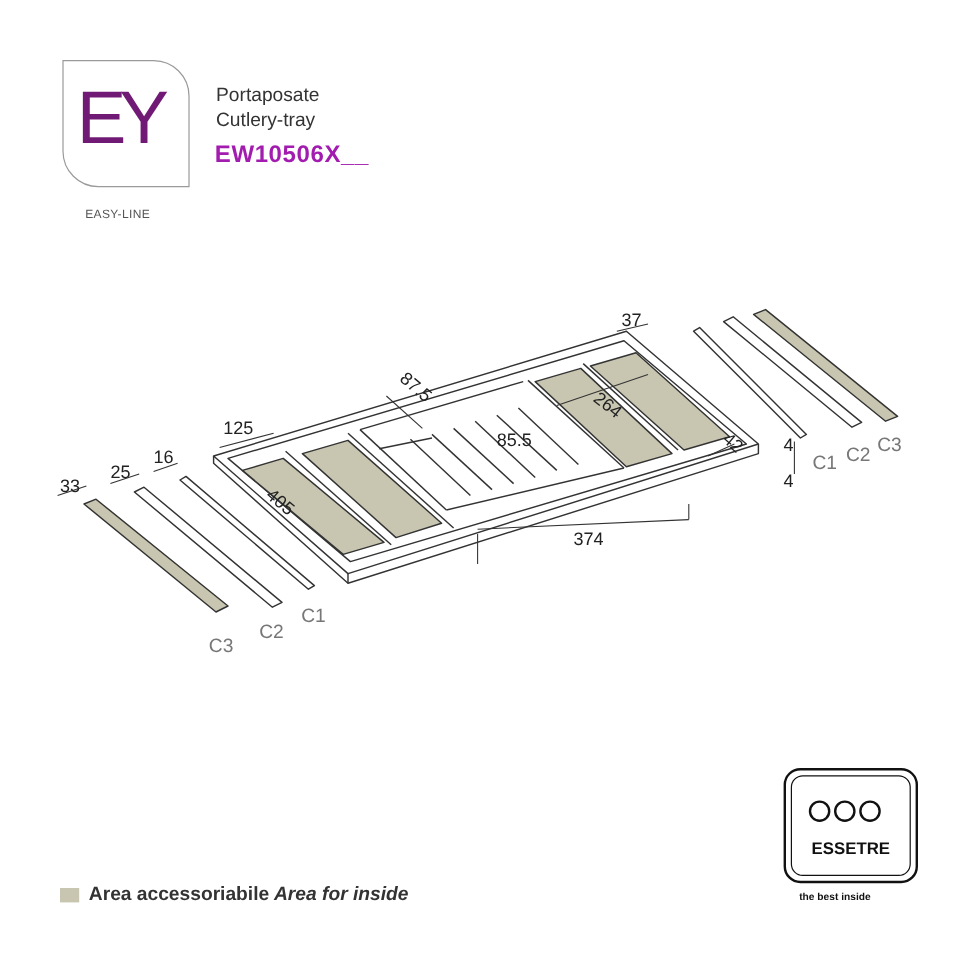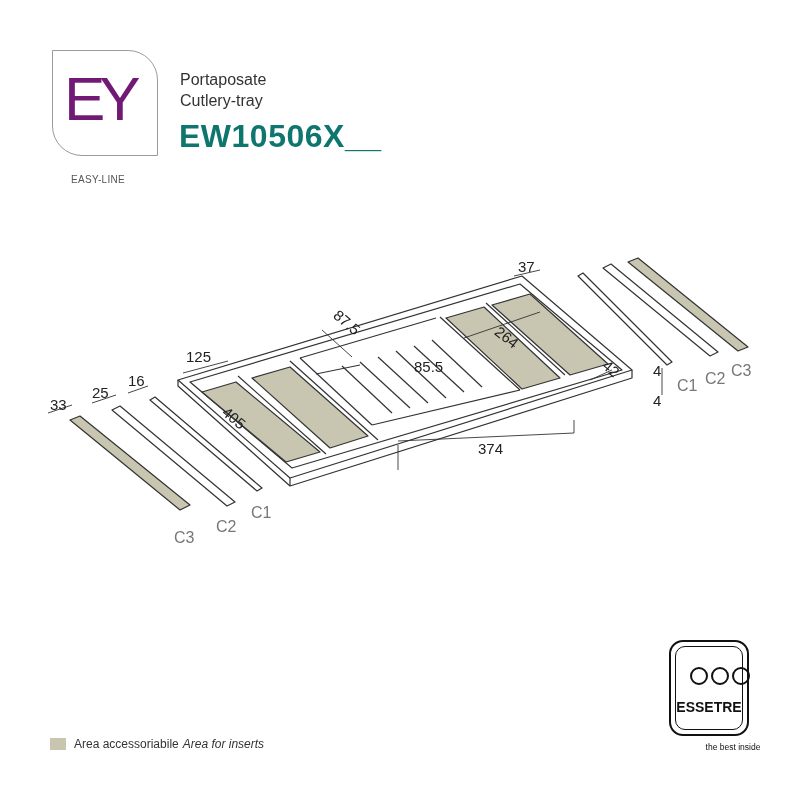--- a/index.html
+++ b/index.html
@@ -2,31 +2,31 @@
 <html><head>
 <meta charset="utf-8">
 <style>
   html, body { margin:0; padding:0; background:#ffffff; }
   body { width:800px; height:800px; position:relative; overflow:hidden; font-family:"Liberation Sans", sans-serif; color:#222; }
   .logo-box { position:absolute; left:52px; top:50px; width:106px; height:106px; border:1.5px solid #9a9a9a; border-radius:0 30px 0 30px; box-sizing:border-box; }
   .logo-letters { position:absolute; left:64px; top:68px; font-size:62px; color:#701a75; letter-spacing:-6px; font-weight:300; line-height:1; }
   .logo-label { position:absolute; left:71px; top:174px; font-size:10px; color:#555; letter-spacing:0.3px; }
   .title-it { position:absolute; left:180px; top:71px; font-size:16px; color:#333; }
   .title-en { position:absolute; left:180px; top:92px; font-size:16px; color:#333; }
-  .title-code { position:absolute; left:179px; top:118px; font-size:32px; font-weight:bold; color:#0f766e; letter-spacing:0.5px;text-align:center; }
-  .legend { position:absolute; left:50px; top:737px; font-size:12px; color:#333; display:flex; align-items:center; }
+  .title-code { position:absolute; left:179px; top:118px; font-size:20px; font-weight:bold; color:#a21caf; letter-spacing:0.5px;text-align:center; }
+  .legend { position:absolute; left:50px; top:737px; font-size:16px; color:#333; display:flex; align-items:center;font-weight:bold; }
   .legend-swatch { width:16px; height:12px; background:#c8c5b0; margin-right:8px; }
   .legend-it { margin-right:4px; }
   .legend-en { font-style:italic; }
-  .essetre-box { position:absolute; left:653px; top:640px; width:80px; height:96px; border:2.5px solid #111; border-radius:14px; box-sizing:border-box;margin-left:16px; }
+  .essetre-box { position:absolute; left:653px; top:640px; width:112px; height:96px; border:2.5px solid #111; border-radius:14px; box-sizing:border-box; }
   .essetre-inner { position:absolute; left:4px; top:4px; right:4px; bottom:4px; border:1.2px solid #111; border-radius:10px; }
   .circles { position:absolute; left:14px; top:20px; display:flex; gap:3px; }
   .circle { width:18px; height:18px; border:2px solid #111; border-radius:50%; box-sizing:border-box; }
   .essetre-name { position:absolute; left:0; right:0; top:52px; text-align:center; font-weight:bold; font-size:14px; color:#111; }
-  .essetre-tag { position:absolute; left:685px; top:742px; width:96px; text-align:center; font-size:8.5px; font-weight:normal; color:#111; }
+  .essetre-tag { position:absolute; left:666px; top:742px; width:96px; text-align:left; font-size:8.5px; font-weight:bold; color:#111; }
   svg.drawing { position:absolute; left:0; top:0; }
   .dim { font-family:"Liberation Sans", sans-serif; font-size:15px; fill:#222; }
   .part { font-family:"Liberation Sans", sans-serif; font-size:16px; fill:#777; }
 </style>
 </head>
 <body>
 
 <div class="logo-box"></div>
 <div class="logo-letters">EY</div>
 <div class="logo-label">EASY-LINE</div>
@@ -107,21 +107,21 @@
   <text class="part" x="216" y="532">C2</text>
   <text class="part" x="251" y="518">C1</text>
   <text class="part" x="677" y="391">C1</text>
   <text class="part" x="705" y="384">C2</text>
   <text class="part" x="731" y="376">C3</text>
 </svg>
 
 <div class="legend">
   <div class="legend-swatch"></div>
   <span class="legend-it">Area accessoriabile</span>
-  <span class="legend-en">Area for inserts</span>
+  <span class="legend-en">Area for inside</span>
 </div>
 
 <div class="essetre-box">
   <div class="essetre-inner">
     <div class="circles">
       <div class="circle"></div>
         <div class="circle"></div>
         <div class="circle"></div>
     </div>
     <div class="essetre-name">ESSETRE</div>

